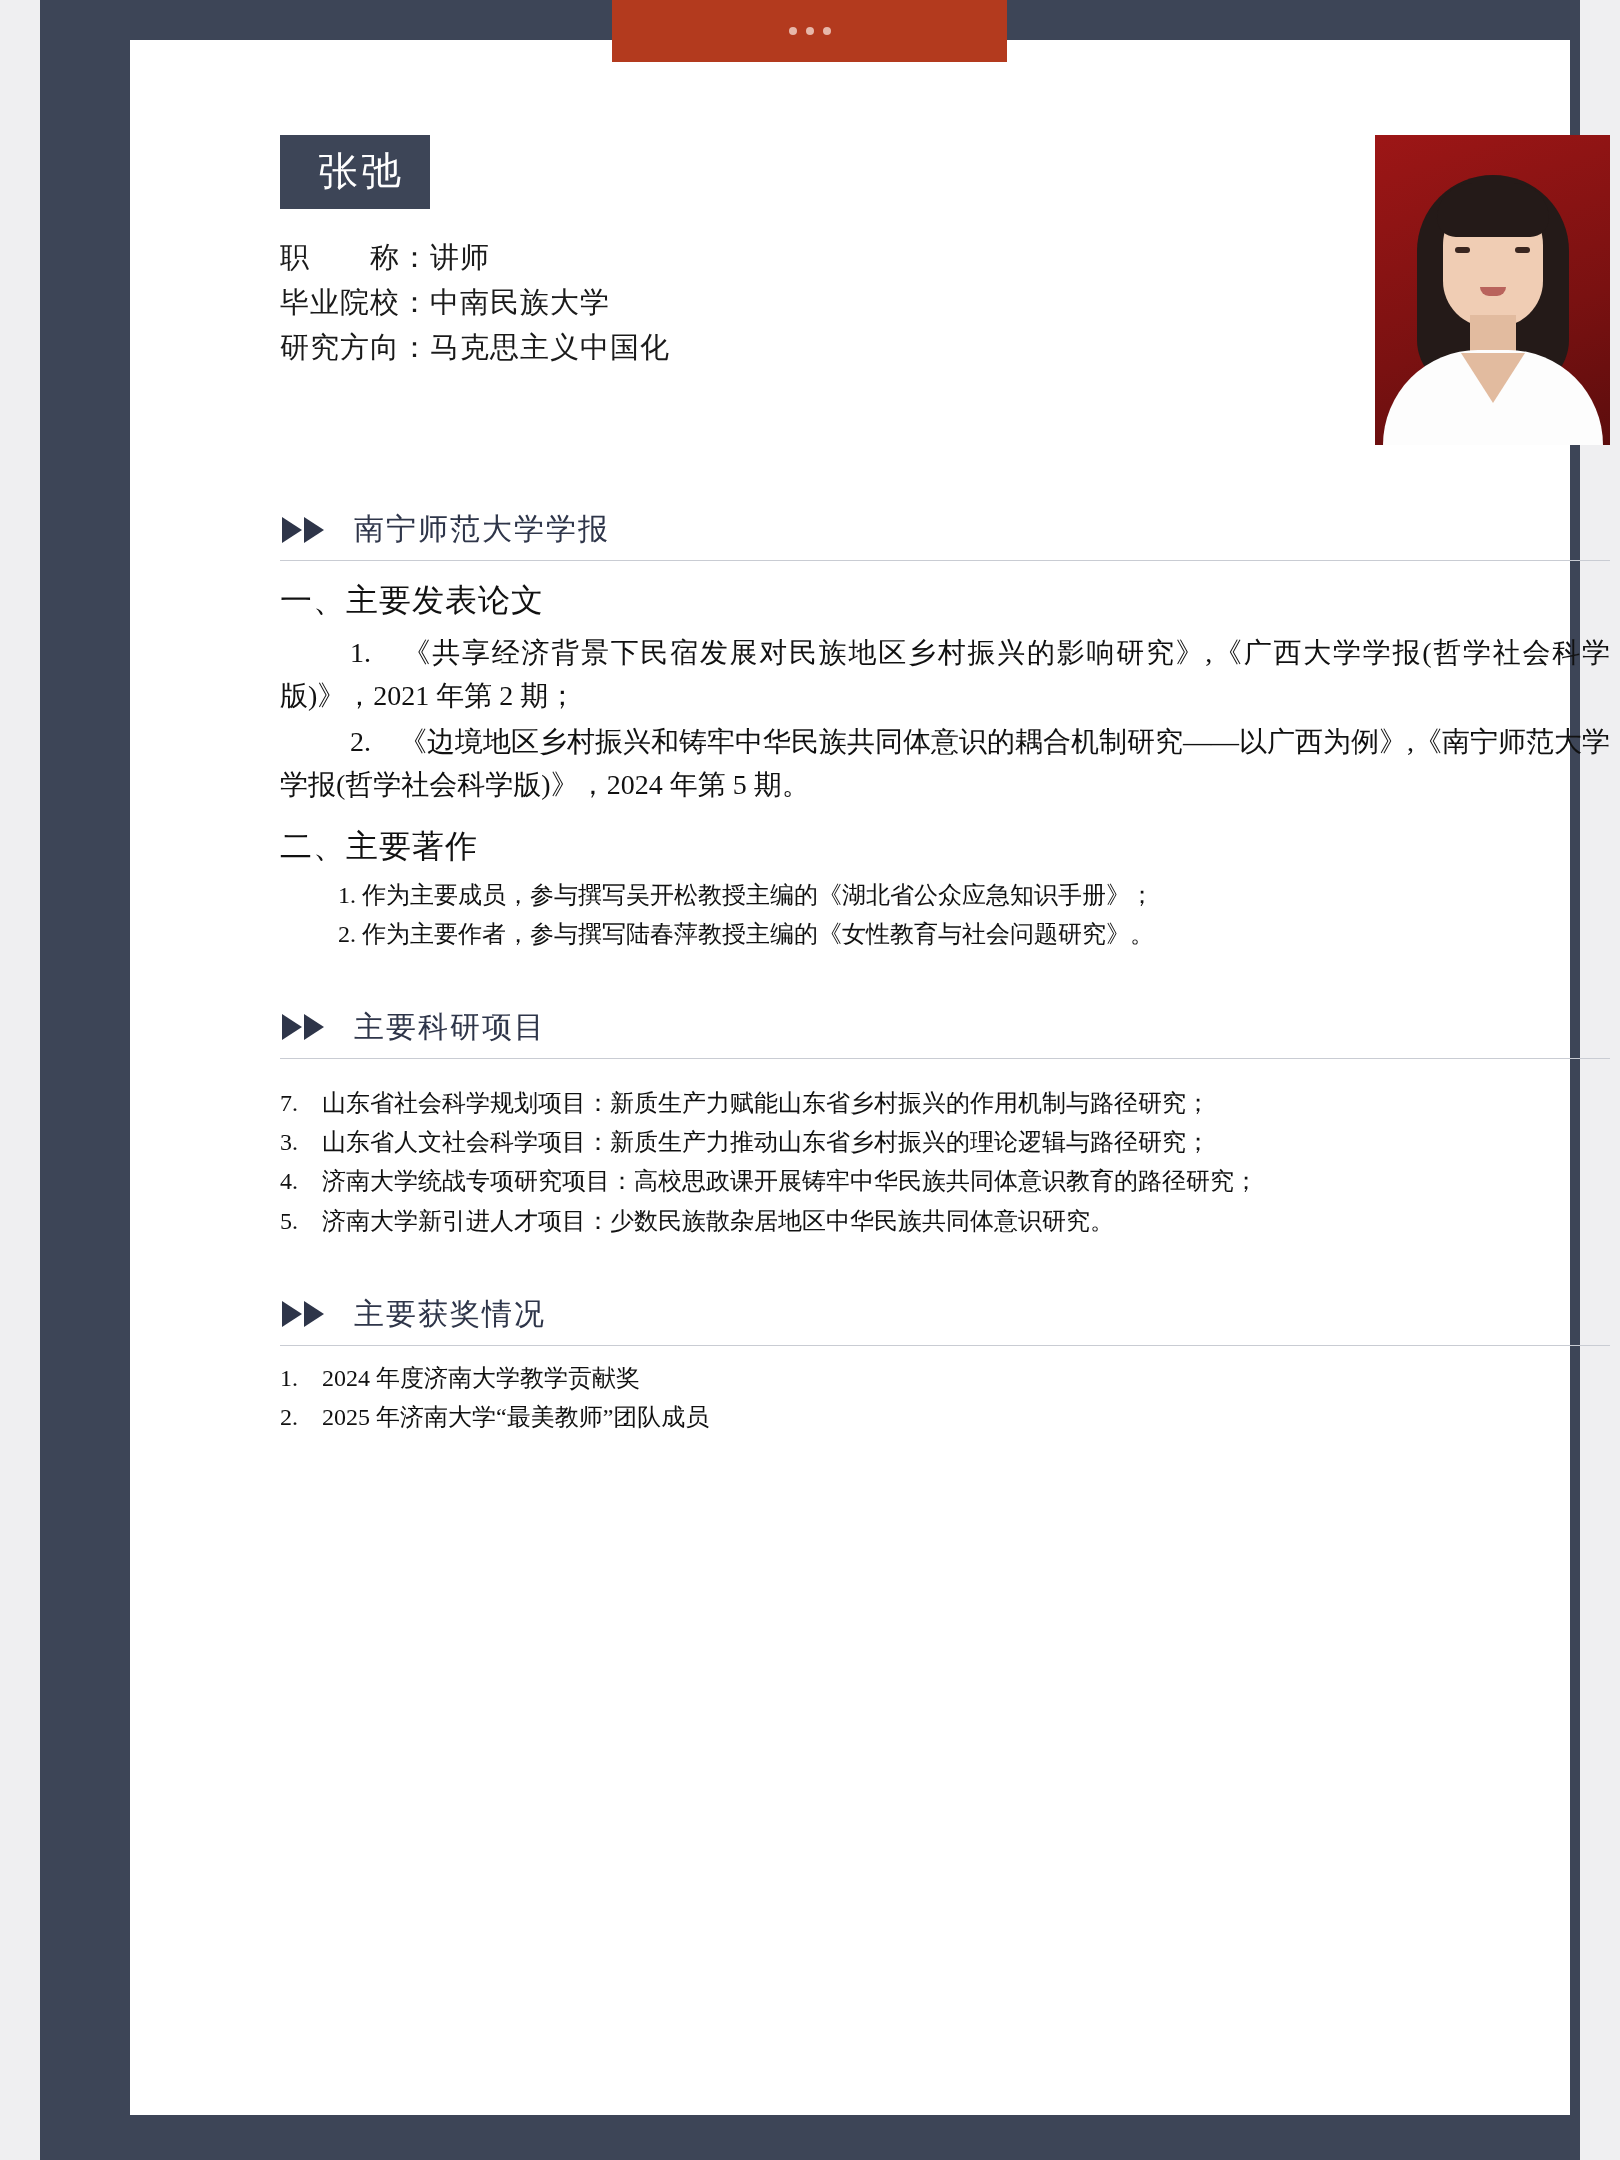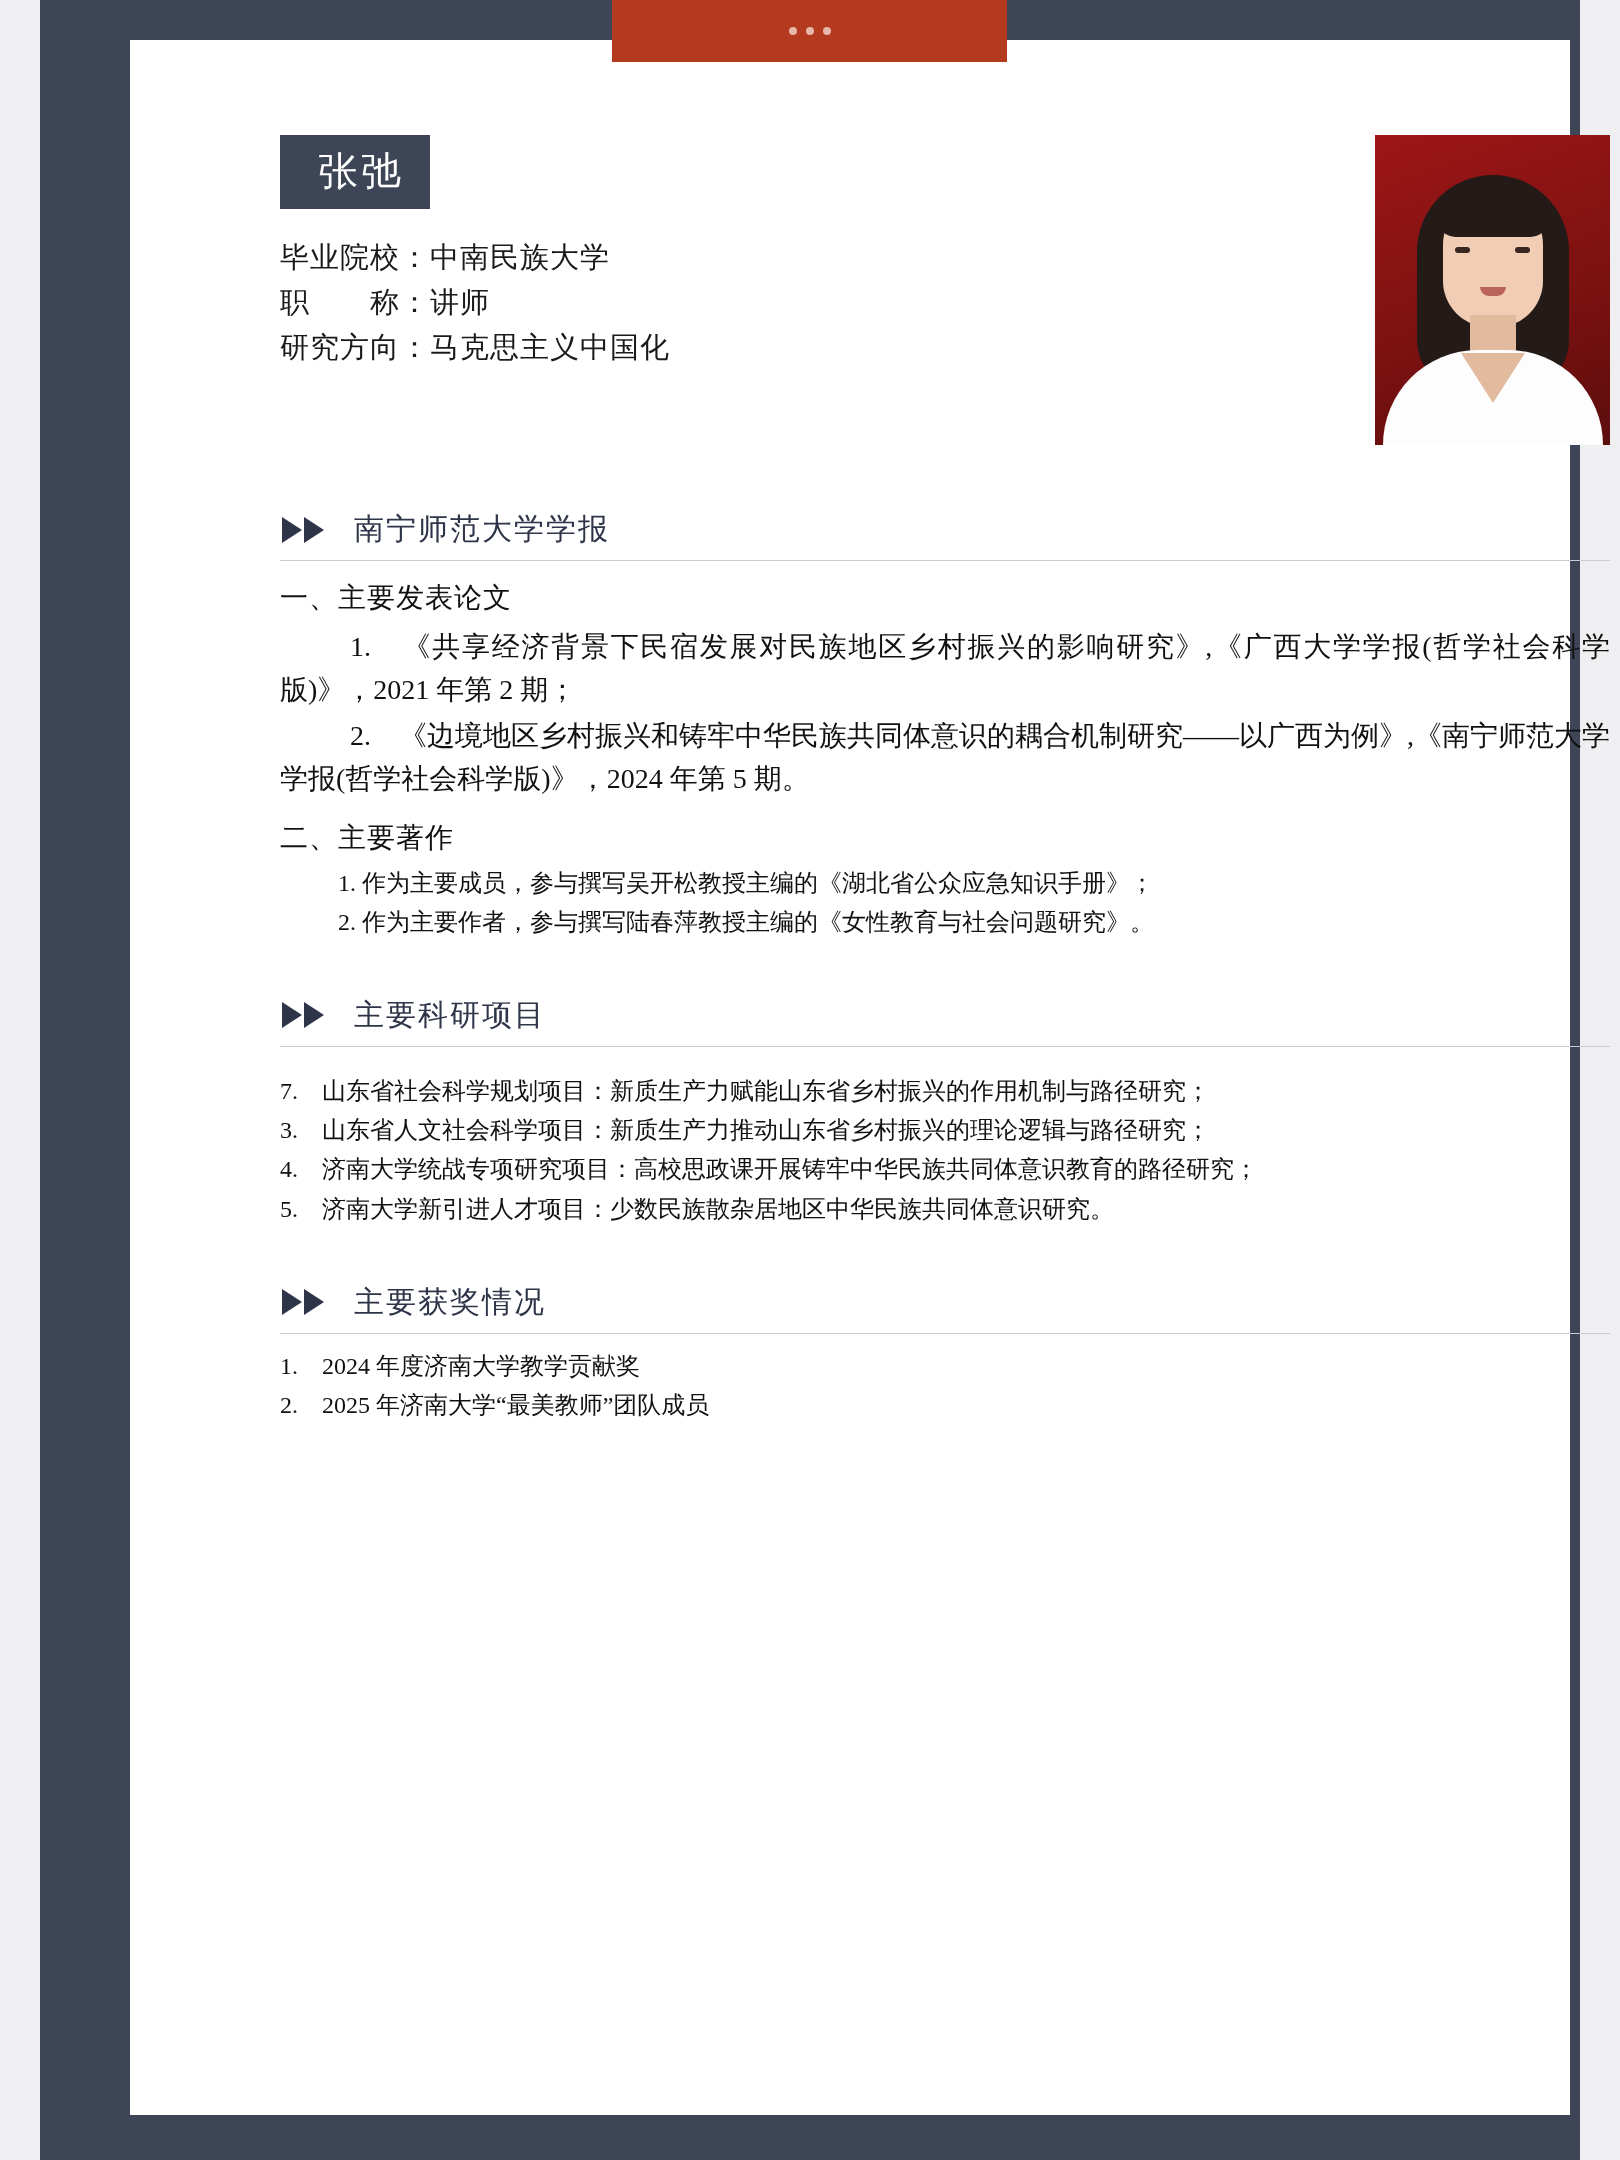--- a/index.html
+++ b/index.html
@@ -202,21 +202,21 @@
   }
   .hr {
     height: 1px;
     background: #c9ccd3;
     margin-top: 10px;
     margin-bottom: 14px;
   }
 
   .sub-head {
     font-family: "DejaVu Sans", "Liberation Sans", sans-serif;
-    font-size: 28px;
+    font-size: 32px;
     color: #111;
     margin: 18px 0 8px 0;
     letter-spacing: 1px;
   }
 
   .para {
     font-size: 28px;
     line-height: 1.55;
     color: #111;
     text-align: justify;
@@ -248,22 +248,22 @@
 
 <div class="page-frame">
   <div class="page">
 
     <div class="content">
 
       <div style="position:relative; min-height:320px;">
         <div class="name-badge">张弛</div>
 
         <div class="meta">
+          <div>职　　称：讲师</div>
           <div>毕业院校：中南民族大学</div>
-          <div>职　　称：讲师</div>
           <div>研究方向：马克思主义中国化</div>
         </div>
 
         <div class="photo">
           <div class="hair-back"></div>
           <div class="face"></div>
           <div class="fringe"></div>
           <div class="eye l"></div>
           <div class="eye r"></div>
           <div class="mouth"></div>

